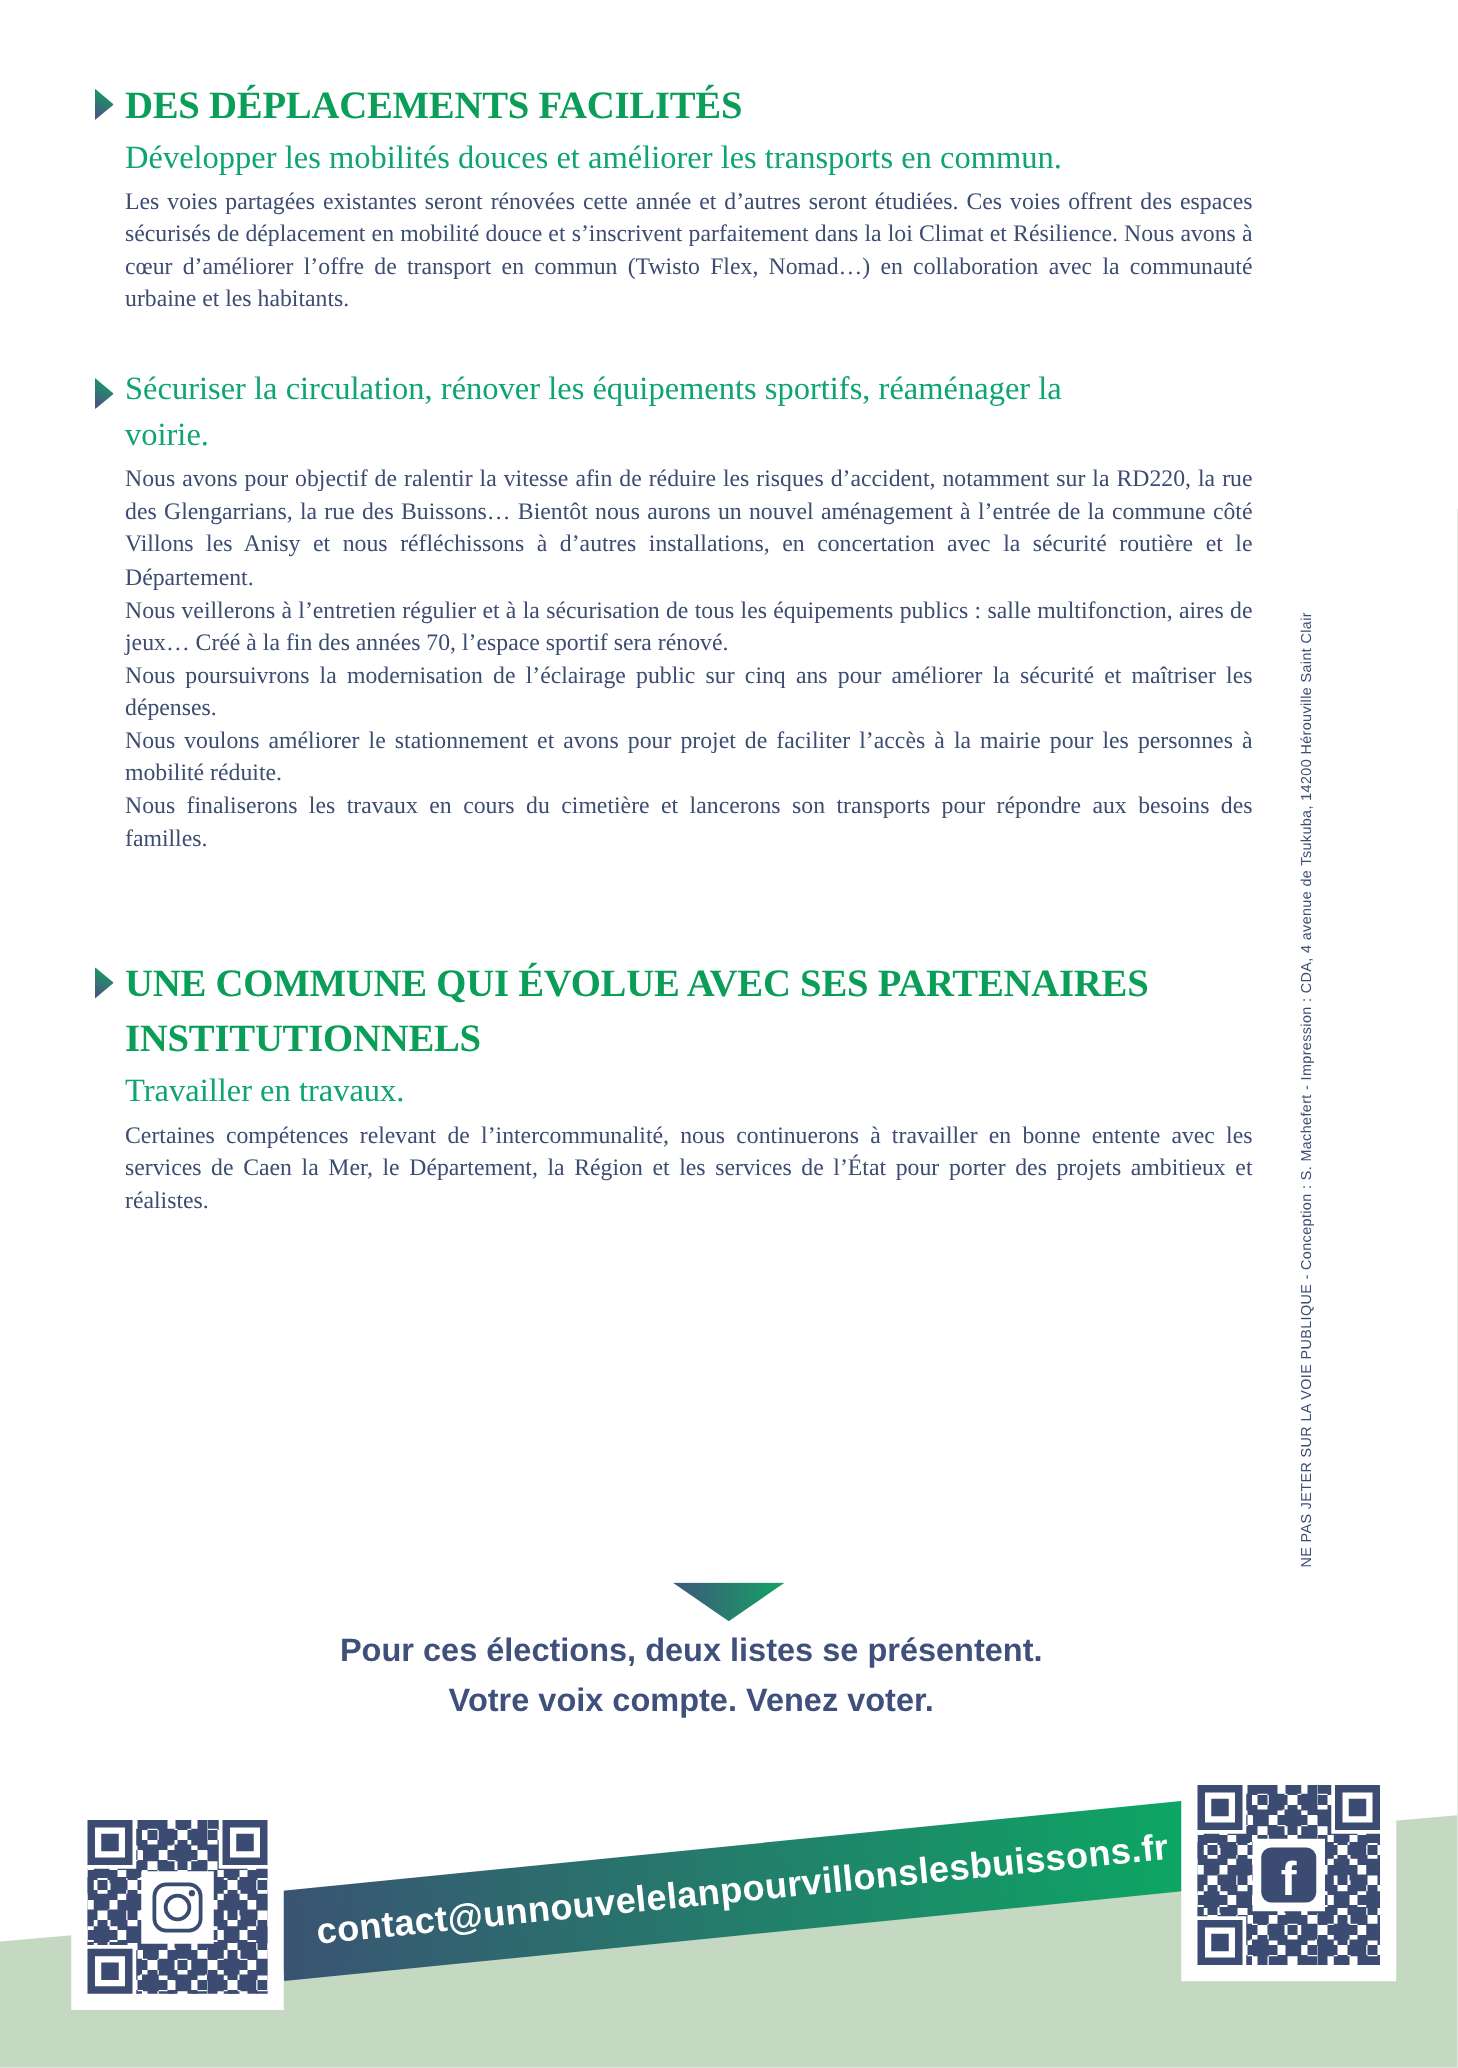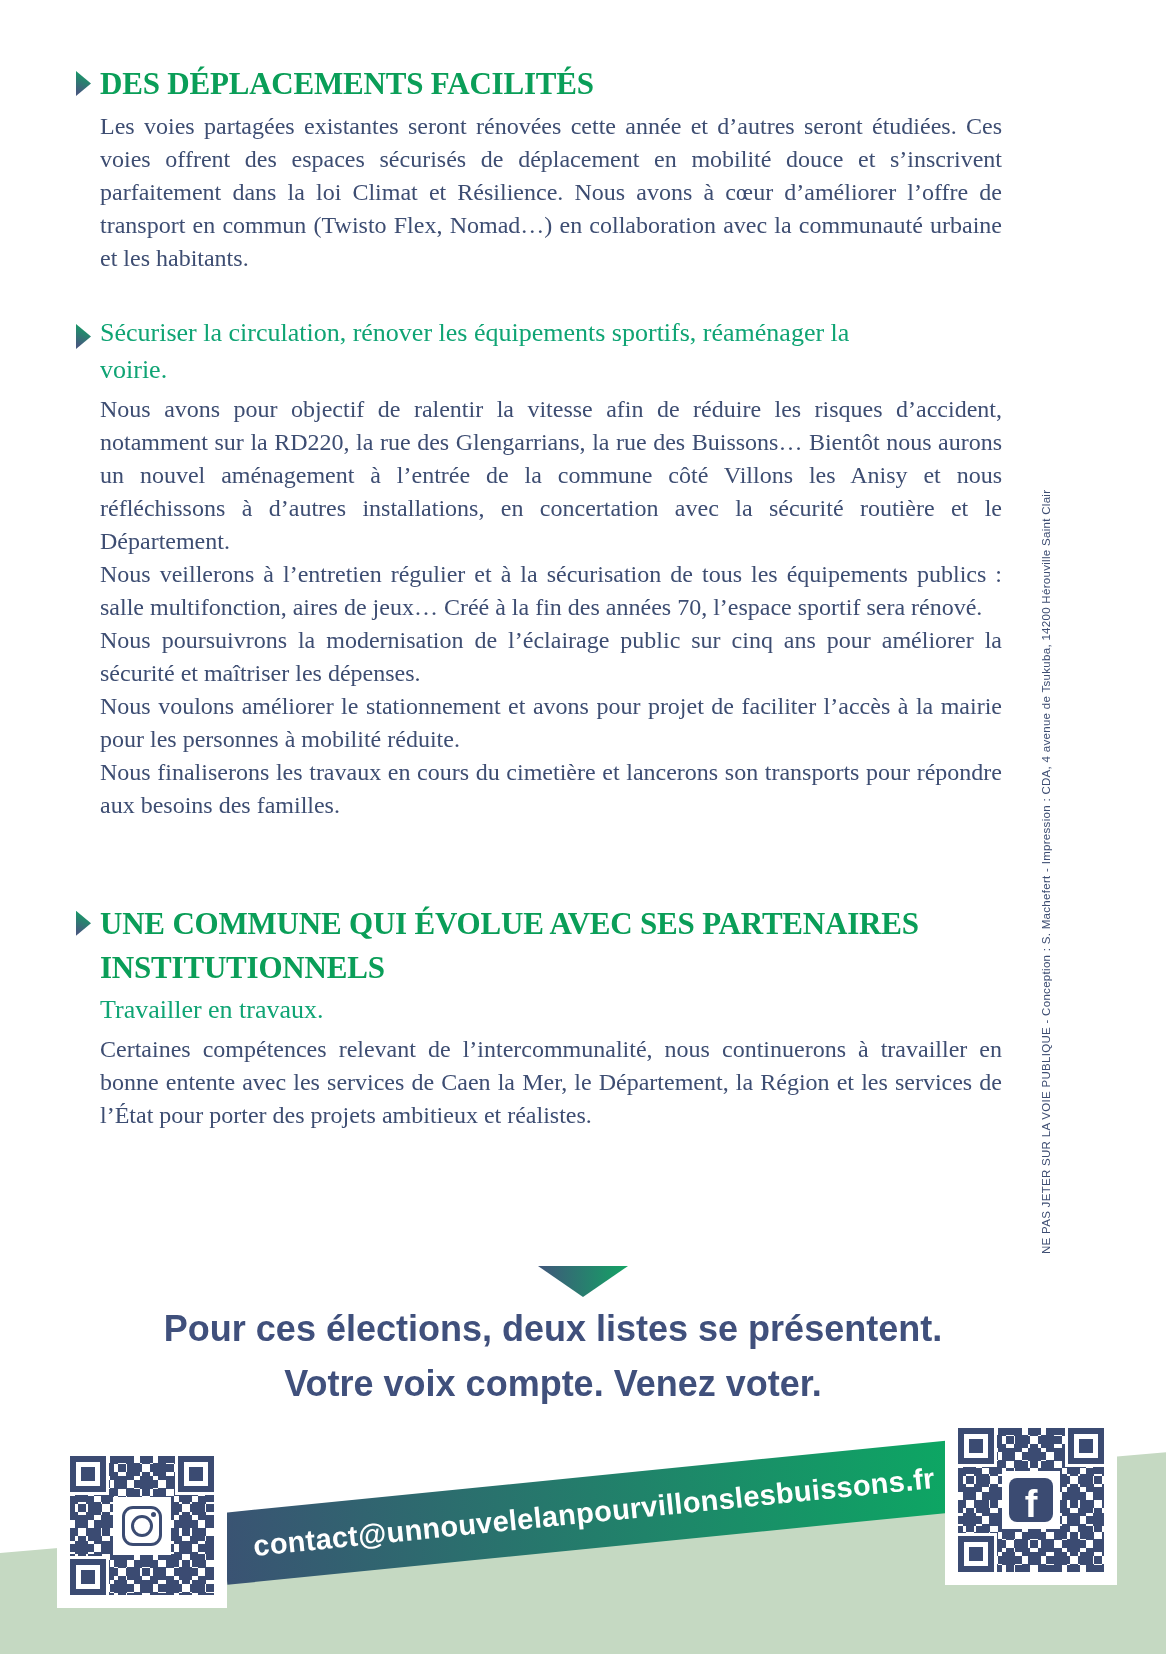--- a/index.html
+++ b/index.html
@@ -16,33 +16,33 @@
   }
   .marker{
     position:absolute;left:-24px;top:9px;width:15px;height:25px;
     clip-path:polygon(0 0,100% 50%,0 100%);
     background:linear-gradient(205deg,#11A264 10%,#46597E 85%);
   }
   .sec-sub{
     color:#0FA474;font-size:26px;line-height:1.42;max-width:790px;margin-top:2px;
   }
   .sec-par{
-    color:#3D4D72;font-size:24px;line-height:1.375;text-align:justify;margin-top:4px;
+    color:#3D4D72;font-size:19px;line-height:1.375;text-align:justify;margin-top:4px;
   }
   .sec-par + .sec-par{margin-top:0;}
   .section-3{margin-top:80px;}
   
   .down-arrow{
     position:absolute;left:538px;top:1266px;width:90px;height:31px;z-index:2;
     clip-path:polygon(0 0,100% 0,50% 100%);
     background:linear-gradient(90deg,#40567B,#13A464);
   }
   .cta{
     position:absolute;left:0;top:1301px;width:1106px;text-align:center;z-index:2;
-    color:#40507C;font-size:36px;font-weight:bold;line-height:1.53;
+    color:#40507C;font-size:26px;font-weight:bold;line-height:1.53;
   }
   
   .sage{
     position:absolute;inset:0;background:#C5D9C2;z-index:0;
     clip-path:polygon(0 93.9%,100% 87.8%,100% 100%,0 100%);
   }
   .banner{
     position:absolute;left:222px;top:1476px;width:744px;height:72px;z-index:1;
     transform:rotate(-5.7deg);
     background:linear-gradient(90deg,#3A5373,#0CA863);
@@ -88,20 +88,21 @@
 
 <div class="sage"></div>
 
 <div class="content">
 
   <div class="section section-1">
     <div class="sec-title">
       <span class="marker"></span>
       <span>DES DÉPLACEMENTS FACILITÉS</span>
     </div>
+    <div class="sec-sub">Développer les mobilités douces et améliorer les transports en commun.</div>
     <div class="sec-par">Les voies partagées existantes seront rénovées cette année et d’autres seront étudiées. Ces voies offrent des espaces sécurisés de déplacement en mobilité douce et s’inscrivent parfaitement dans la loi Climat et Résilience. Nous avons à cœur d’améliorer l’offre de transport en commun (Twisto Flex, Nomad…) en collaboration avec la communauté urbaine et les habitants.</div>
   </div>
 
   <div class="section section-2">
     <div class="sec-title">
       <span class="marker"></span>
     </div>
     <div class="sec-sub">Sécuriser la circulation, rénover les équipements sportifs, réaménager la voirie.</div>
     <div class="sec-par">Nous avons pour objectif de ralentir la vitesse afin de réduire les risques d’accident, notamment sur la RD220, la rue des Glengarrians, la rue des Buissons… Bientôt nous aurons un nouvel aménagement à l’entrée de la commune côté Villons les Anisy et nous réfléchissons à d’autres installations, en concertation avec la sécurité routière et le Département.</div>
     <div class="sec-par">Nous veillerons à l’entretien régulier et à la sécurisation de tous les équipements publics : salle multifonction, aires de jeux… Créé à la fin des années 70, l’espace sportif sera rénové.</div>

